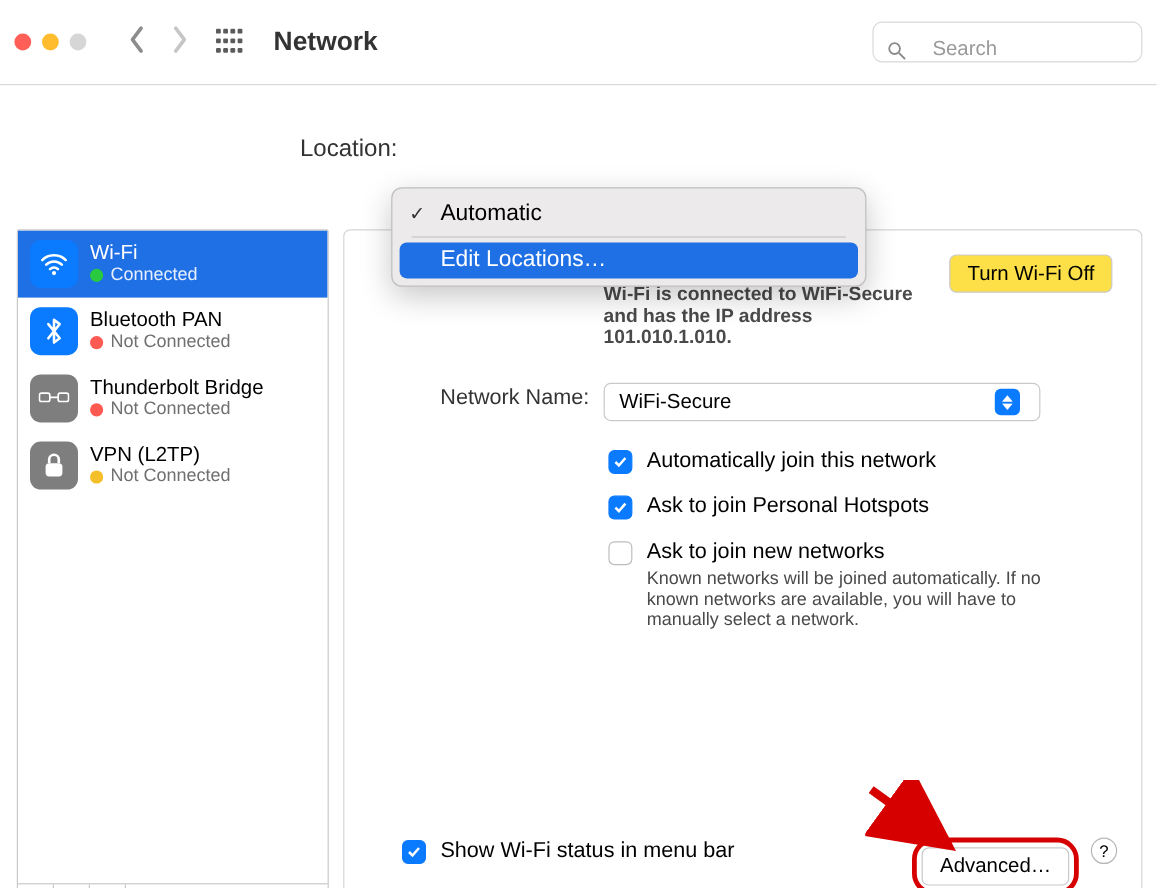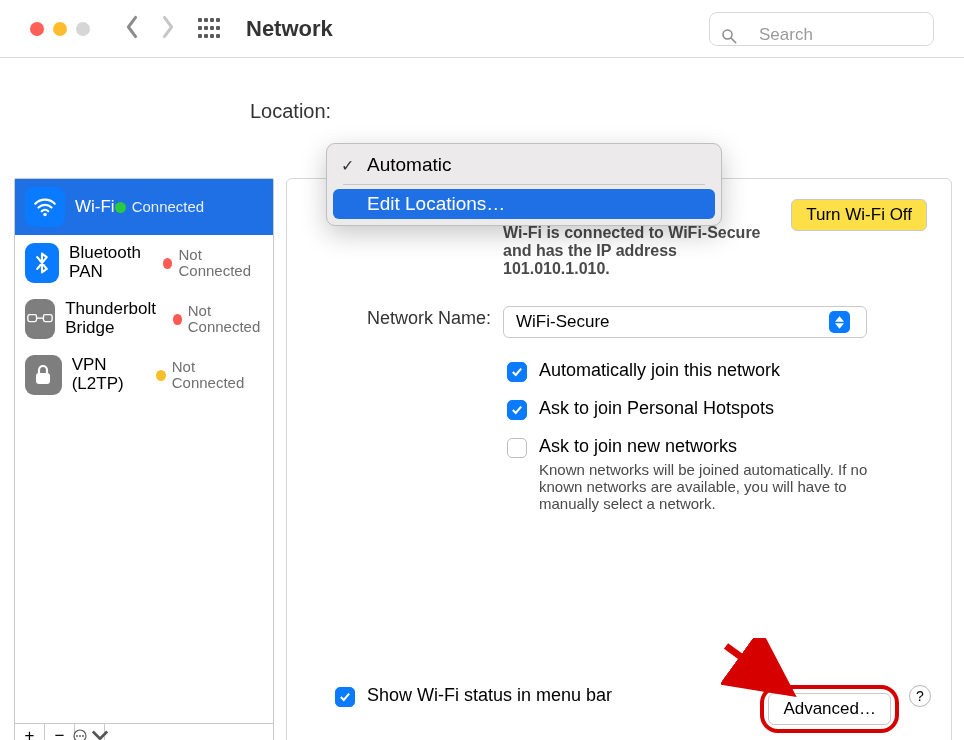--- a/index.html
+++ b/index.html
@@ -1,19 +1,19 @@
 <!DOCTYPE html>
 <html><head>
 <meta charset="utf-8">
 <style>
   * { box-sizing: border-box; margin: 0; padding: 0; font-family: -apple-system, "Helvetica Neue", Arial, sans-serif; }
   body { width: 964px; height: 740px; background: #fff; overflow: hidden; position: relative; }
 
   
-  .titlebar { height: 58px; display: flex; align-items: center; padding: 0 30px; border-bottom: 1px solid #d9d9d9; gap: 16px; }
+  .titlebar { height: 71px; display: flex; align-items: center; padding: 0 12px; border-bottom: 1px solid #d9d9d9; gap: 16px; }
   .traffic { display: flex; gap: 9px; }
   .traffic span { width: 14px; height: 14px; border-radius: 50%; }
   .tl-close { background:#ff5f57; }
   .tl-min   { background:#febc2e; }
   .tl-zoom  { background:#d6d6d6; }
   .nav-arrows { display:flex; gap:20px; margin-left: 18px; color:#9b9b9b; }
   .nav-arrows svg { width:16px; height:24px; }
   .grid-icon { width: 22px; height:22px; display:flex; flex-wrap:wrap; gap:2px; margin-left:6px;}
   .grid-icon i{ width:4px; height:4px; background:#5b5b5b; border-radius:1px;}
   .titlebar-title { font-size:22px; font-weight:700; color:#333; margin-left:10px;}
@@ -25,21 +25,21 @@
   .content { position:relative; padding-top: 30px; }
   .location-row { position:absolute; top: 42px; left:250px; font-size:20px; color:#333; }
   .main-row { display:flex; padding: 90px 12px 0 14px; gap:12px; }
 
   
   .sidebar { width: 260px; border:1px solid #c9c9c9; border-radius:2px; background:#fff; display:flex; flex-direction:column; height:570px; position:relative;}
   .sidebar-list{ flex:1; overflow:hidden;}
   .svc { display:flex; align-items:center; gap:10px; padding:8px 10px; }
   .svc.active{ background:#1f6fe5; color:#fff;}
   .svc .icon-wrap{ width:40px; height:40px; border-radius:9px; display:flex; align-items:center; justify-content:center; color:#fff;}
-  .svc .labels{ display:flex; flex-direction:row; gap:0;}
+  .svc .labels{ display:flex; flex-direction:column; gap:0;}
   .svc .name{ font-size:17px; font-weight:500; line-height:1.1;}
   .svc .status-row{ display:flex; align-items:center; gap:6px;}
   .svc .dot{ width:11px; height:11px; border-radius:50%; }
   .svc .status{ font-size:15px; line-height:1.1;}
   .svc.active .status{ color:#e6efff;}
   .svc-inactive .status{ color:#707070;}
   .dot-green{ background:#29c940;}
   .dot-red{ background:#ff5a52;}
   .dot-yellow{ background:#f5bf29;}
   .ic-blue{ background:#0a7aff;}

